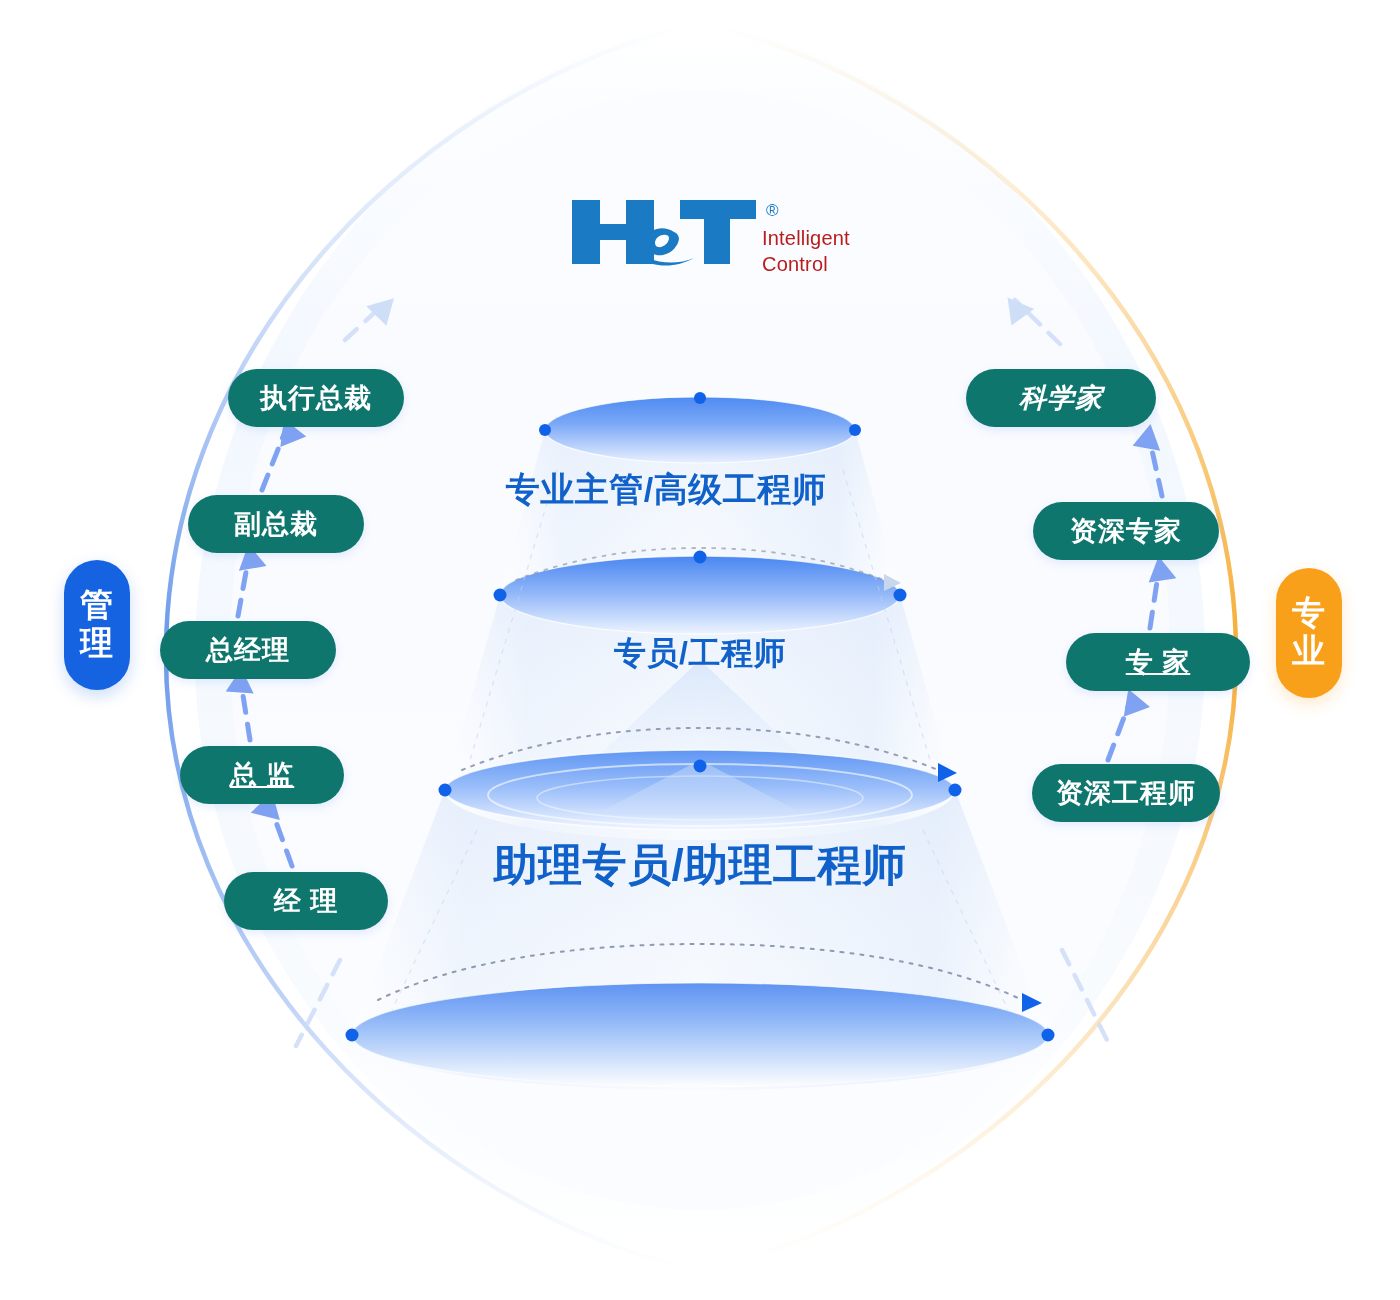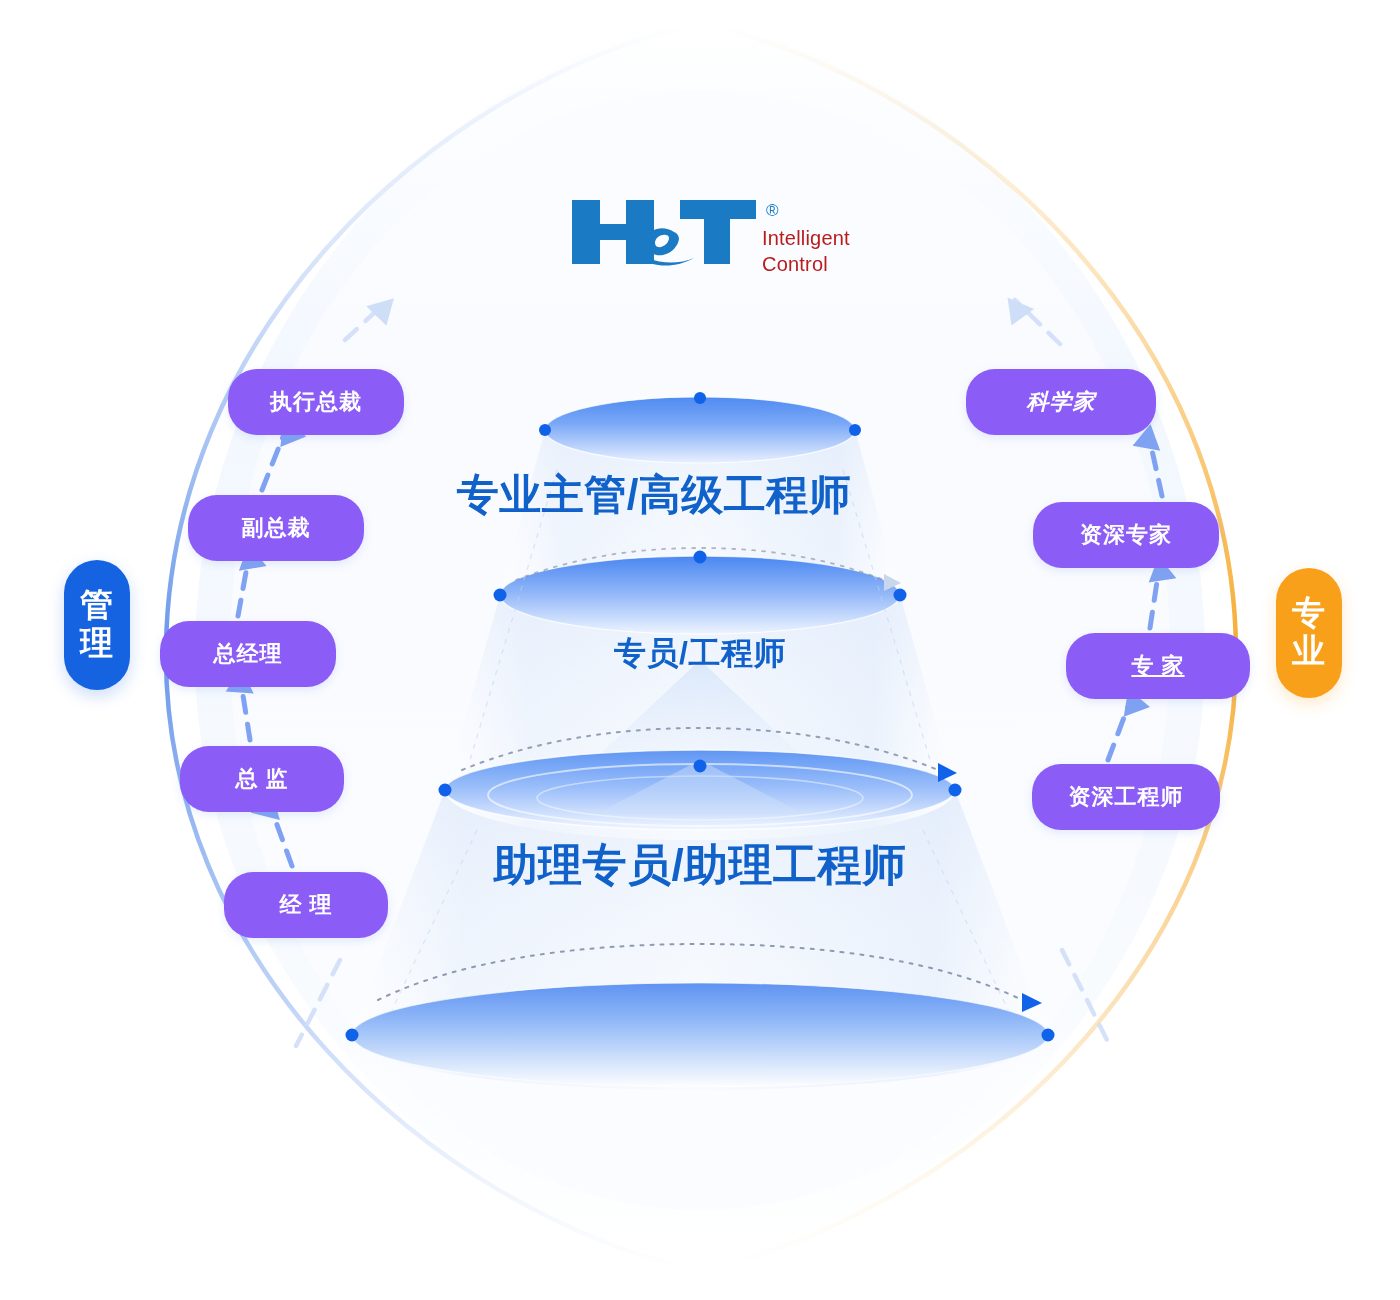--- a/index.html
+++ b/index.html
@@ -82,40 +82,40 @@
     background: #f9a01b;
     box-shadow: 0 6px 16px rgba(249,160,27,.22);
   }
 
   
   .pill {
     position: absolute;
     display: flex;
     align-items: center;
     justify-content: center;
-    height: 66px;
+    height: 58px;
     border-radius: 29px;
-    background: #8b5cf6;
+    background: #0f766e;
     color: #ffffff;
-    font-size: 22px;
+    font-size: 27px;
     font-weight: 700;
     letter-spacing: 1px;
     white-space: nowrap;
     box-shadow: 0 3px 10px rgba(110,150,235,.18);
   }
 
   
   .tier-label {
     position: absolute;
     text-align: center;
     color: #1061c9;
     font-weight: 700;
     white-space: nowrap;
   }
-  #tier-label-0 { left: 4px; width: 1300px; top: 467px; font-size: 42px; letter-spacing: .5px; }
+  #tier-label-0 { left: 16px; width: 1300px; top: 467px; font-size: 34px; letter-spacing: .5px; }
   #tier-label-1 { left: 0; width: 1400px; top: 632px; font-size: 32px; letter-spacing: .5px; }
   #tier-label-2 { left: 0; width: 1400px; top: 836px; font-size: 44px; letter-spacing: .5px; }
 </style>
 </head>
 <body>
 
 <div id="stage">
 
   <svg id="bgsvg" viewBox="0 0 1400 1300">
     <defs>
@@ -310,21 +310,21 @@
   <div class="side-badge" id="badge-manage">
     <span>管</span>
     <span>理</span>
   </div>
   <div class="side-badge" id="badge-pro">
     <span>专</span>
     <span>业</span>
   </div>
 
   <div class="pill" style="left:224px; top:872px; width:164px;">经 理</div>
-  <div class="pill" style="left:180px; top:746px; width:164px;">总 监</div>
+  <div class="pill" style="left:180px; top:746px; width:164px;text-decoration:underline;">总 监</div>
   <div class="pill" style="left:160px; top:621px; width:176px;">总经理</div>
   <div class="pill" style="left:188px; top:495px; width:176px;">副总裁</div>
   <div class="pill" style="left:228px; top:369px; width:176px;">执行总裁</div>
 
   <div class="pill" style="left:1032px; top:764px; width:188px;">资深工程师</div>
   <div class="pill" style="left:1066px; top:633px; width:184px;text-decoration:underline;">专 家</div>
   <div class="pill" style="left:1033px; top:502px; width:186px;">资深专家</div>
   <div class="pill" style="left:966px; top:369px; width:190px;font-style:italic;">科学家</div>
 
   <div class="tier-label" id="tier-label-0">专业主管/高级工程师</div>

